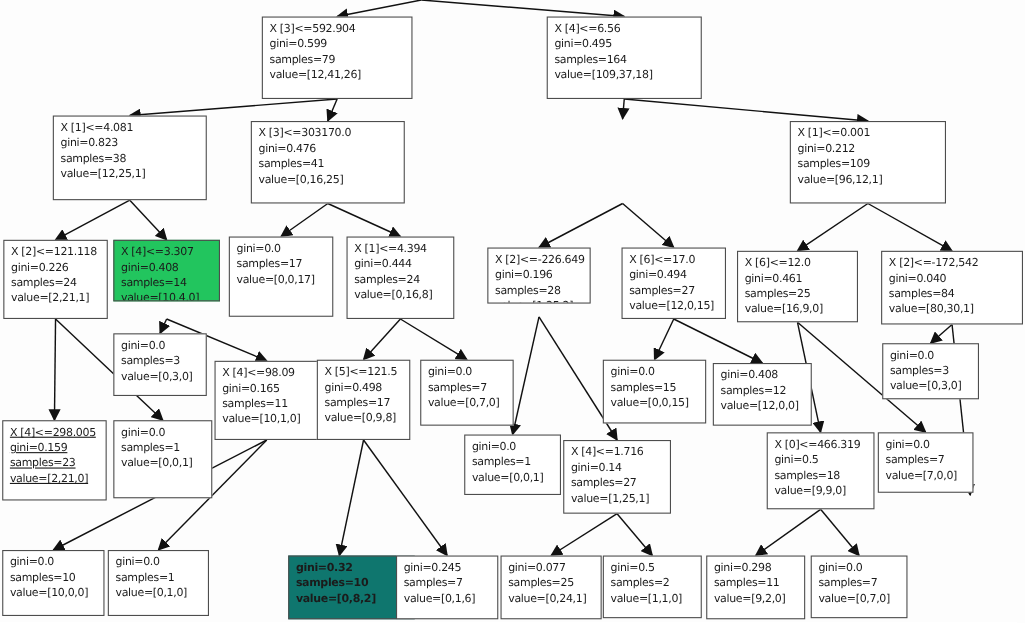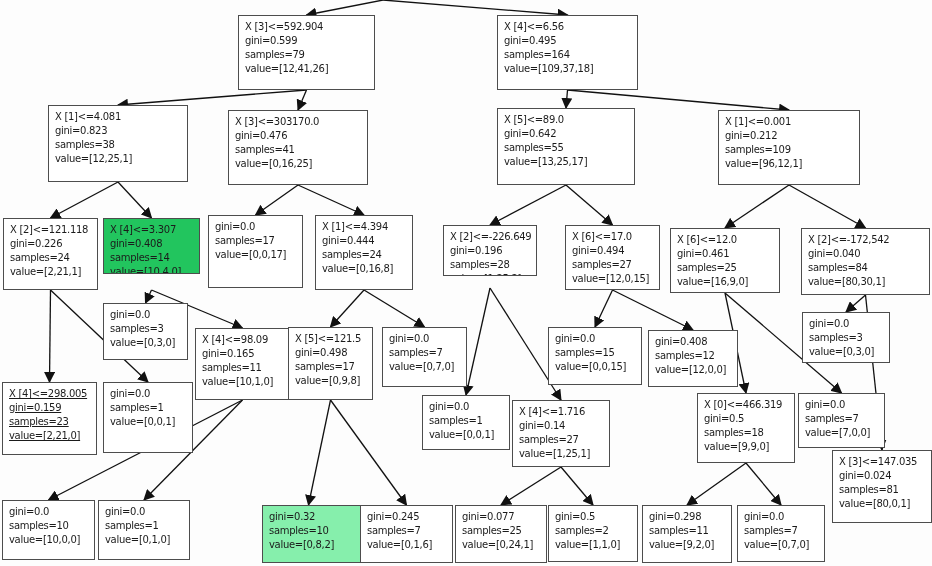--- a/index.html
+++ b/index.html
@@ -93,26 +93,20 @@
       <div class="node-line">gini=0.823</div>
       <div class="node-line">samples=38</div>
       <div class="node-line">value=[12,25,1]</div>
     </div>
     <div class="tree-node" style="left: 228px; top: 110px; width: 140px; height: 75px; background: rgb(255, 255, 255); border-color: rgb(77, 77, 77); color: rgb(27, 27, 27);">
       <div class="node-line">X [3]&lt;=303170.0</div>
       <div class="node-line">gini=0.476</div>
       <div class="node-line">samples=41</div>
       <div class="node-line">value=[0,16,25]</div>
     </div>
-    <div class="tree-node" style="left: 497px; top: 108px; width: 138px; height: 77px; background: rgb(255, 255, 255); border-color: rgb(77, 77, 77); color: rgb(27, 27, 27);">
-      <div class="node-line">X [5]&lt;=89.0</div>
-      <div class="node-line">gini=0.642</div>
-      <div class="node-line">samples=55</div>
-      <div class="node-line">value=[13,25,17]</div>
-    </div>
     <div class="tree-node" style="left: 718px; top: 110px; width: 142px; height: 75px; background: rgb(255, 255, 255); border-color: rgb(77, 77, 77); color: rgb(27, 27, 27);">
       <div class="node-line">X [1]&lt;=0.001</div>
       <div class="node-line">gini=0.212</div>
       <div class="node-line">samples=109</div>
       <div class="node-line">value=[96,12,1]</div>
     </div>
     <div class="tree-node" style="left: 3px; top: 218px; width: 95px; height: 72px; background: rgb(255, 255, 255); border-color: rgb(77, 77, 77); color: rgb(27, 27, 27);">
       <div class="node-line">X [2]&lt;=121.118</div>
       <div class="node-line">gini=0.226</div>
       <div class="node-line">samples=24</div>
@@ -222,37 +216,31 @@
       <div class="node-line">X [0]&lt;=466.319</div>
       <div class="node-line">gini=0.5</div>
       <div class="node-line">samples=18</div>
       <div class="node-line">value=[9,9,0]</div>
     </div>
     <div class="tree-node" style="left: 798px; top: 393px; width: 87px; height: 55px; background: rgb(255, 255, 255); border-color: rgb(77, 77, 77); color: rgb(27, 27, 27);">
       <div class="node-line">gini=0.0</div>
       <div class="node-line">samples=7</div>
       <div class="node-line">value=[7,0,0]</div>
     </div>
-    <div class="tree-node" style="left: 832px; top: 450px; width: 100px; height: 73px; background: rgb(255, 255, 255); border-color: rgb(77, 77, 77); color: rgb(27, 27, 27);">
-      <div class="node-line">X [3]&lt;=147.035</div>
-      <div class="node-line">gini=0.024</div>
-      <div class="node-line">samples=81</div>
-      <div class="node-line">value=[80,0,1]</div>
-    </div>
     <div class="tree-node" style="left: 2px; top: 500px; width: 93px; height: 60px; background: rgb(255, 255, 255); border-color: rgb(77, 77, 77); color: rgb(27, 27, 27);">
       <div class="node-line">gini=0.0</div>
       <div class="node-line">samples=10</div>
       <div class="node-line">value=[10,0,0]</div>
     </div>
     <div class="tree-node" style="left: 98px; top: 500px; width: 92px; height: 60px; background: rgb(255, 255, 255); border-color: rgb(77, 77, 77); color: rgb(27, 27, 27);">
       <div class="node-line">gini=0.0</div>
       <div class="node-line">samples=1</div>
       <div class="node-line">value=[0,1,0]</div>
     </div>
-    <div class="tree-node" style="left: 262px; top: 505px; width: 115px; height: 58px; background: #86efac; border-color: rgb(77, 77, 77); color: rgb(27, 27, 27);">
+    <div class="tree-node" style="left: 262px; top: 505px; width: 115px; height: 58px; background: #0f766e; border-color: rgb(77, 77, 77); color: rgb(27, 27, 27); font-weight: bold;">
       <div class="node-line">gini=0.32</div>
       <div class="node-line">samples=10</div>
       <div class="node-line">value=[0,8,2]</div>
     </div>
     <div class="tree-node" style="left: 360px; top: 505px; width: 93px; height: 58px; background: rgb(255, 255, 255); border-color: rgb(77, 77, 77); color: rgb(27, 27, 27);">
       <div class="node-line">gini=0.245</div>
       <div class="node-line">samples=7</div>
       <div class="node-line">value=[0,1,6]</div>
     </div>
     <div class="tree-node" style="left: 455px; top: 505px; width: 92px; height: 58px; background: rgb(255, 255, 255); border-color: rgb(77, 77, 77); color: rgb(27, 27, 27);">

